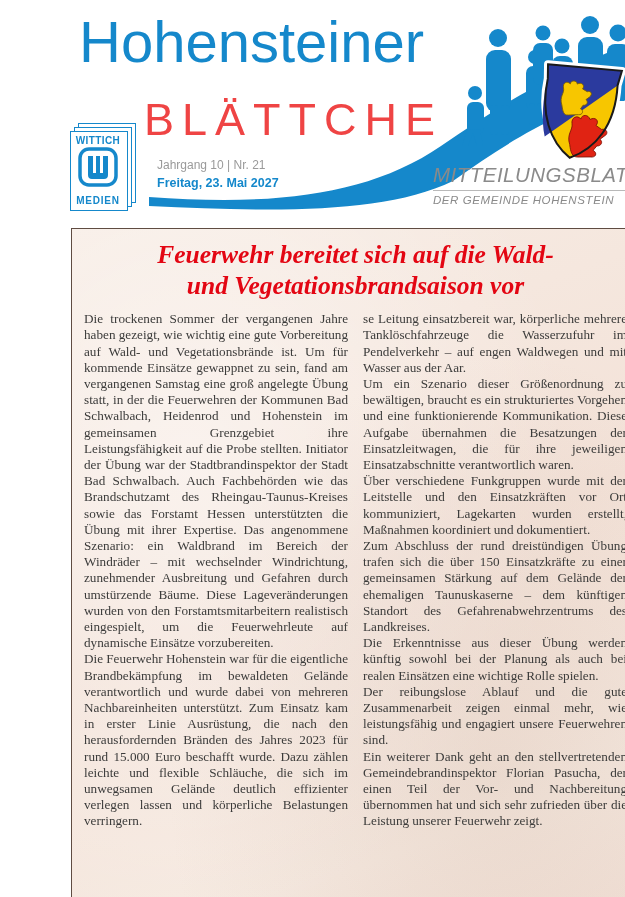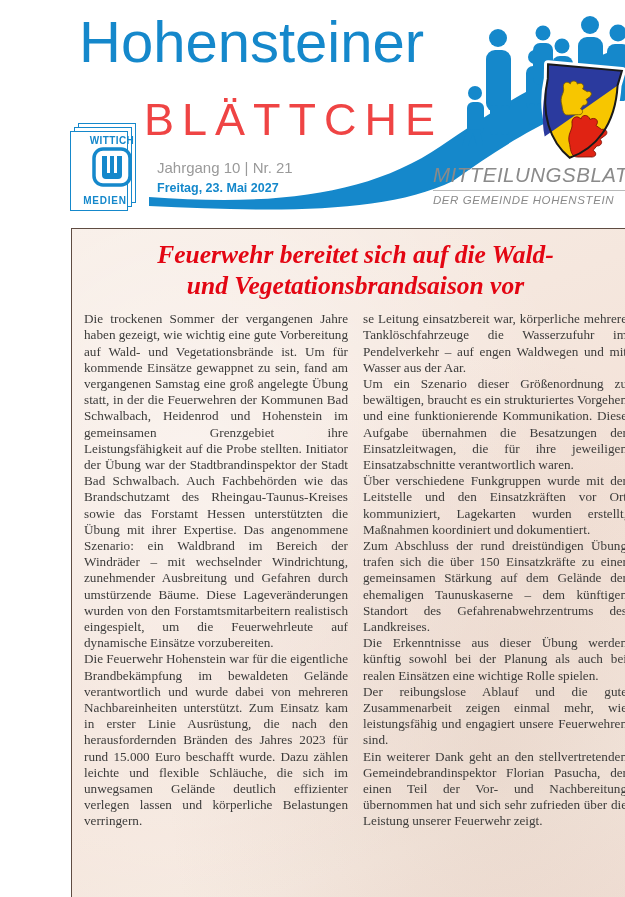--- a/index.html
+++ b/index.html
@@ -12,35 +12,35 @@
   .header-art{position:absolute;left:0;top:0;width:625px;height:222px;}
   .title-main{
     position:absolute;left:36px;top:12px;width:440px;
     font-size:58px;font-weight:400;color:#1588cb;letter-spacing:0px;line-height:1.05;
   }
   .title-sub{
     position:absolute;left:101px;top:96px;
     font-size:45px;font-weight:400;color:#ef4444;letter-spacing:8px;line-height:1.05;
   }
   .issue-block{position:absolute;left:114px;top:157px;line-height:1.45;}
-  .issue-line{font-size:15px;color:#9a9a9a;}
+  .issue-line{font-size:12px;color:#9a9a9a;}
   .date-line{font-size:12.5px;color:#1588cb;font-weight:bold;}
   .right-label{position:absolute;right:27px;top:163px;font-style:italic;}
   .right-label .l1{
     display:inline-block;font-size:20.5px;color:#8a8a8a;letter-spacing:0.5px;
     border-bottom:1px solid #b9b9b9;padding-bottom:3px;
   }
   .right-label .l2{display:block;font-size:11.5px;color:#8a8a8a;letter-spacing:0.6px;margin-top:3px;}
   
   .logo{position:absolute;left:27px;top:131px;width:66px;height:82px;}
   .logo .sheet{position:absolute;background:#fff;border:1.5px solid #1588cb;}
   .logo .s3{left:8px;top:-8px;width:56px;height:78px;}
   .logo .s2{left:4px;top:-4px;width:56px;height:78px;}
   .logo .s1{left:0;top:0;width:56px;height:78px;}
-  .logo .inner{position:absolute;left:0;top:0;width:56px;height:78px;text-align:center;padding-left:14px;}
+  .logo .inner{position:absolute;left:0;top:0;width:56px;height:78px;text-align:center;}
   .logo .wordtop{font-size:10px;font-weight:bold;color:#1588cb;letter-spacing:0.4px;margin-top:4px;}
   .logo .wordbottom{font-size:10px;font-weight:bold;color:#1588cb;letter-spacing:0.8px;position:absolute;left:0;right:0;bottom:3px;text-align:center;}
   
   .article-box{
     position:absolute;left:28px;top:228px;width:569px;height:785px;box-sizing:border-box;
     border:1px solid #5f4c42;
     background:
       radial-gradient(ellipse at 75% 70%, rgba(186,150,130,0.18), rgba(0,0,0,0) 55%),
       radial-gradient(ellipse at 20% 30%, rgba(255,255,255,0.5), rgba(0,0,0,0) 60%),
       linear-gradient(160deg,#f7ece4 0%,#f3e2d8 45%,#f6eae1 75%,#f1ded4 100%);

